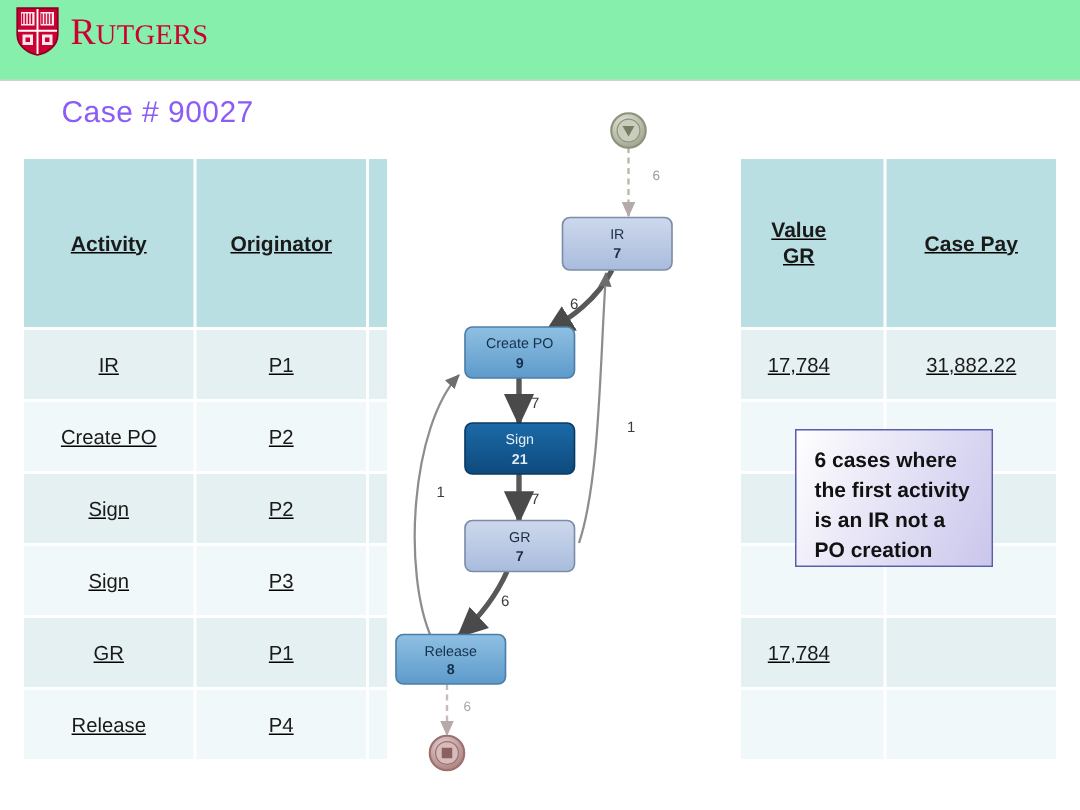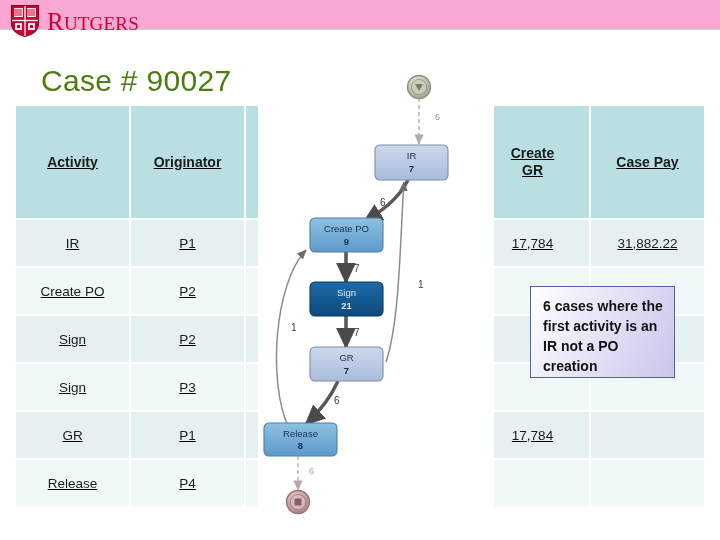--- a/index.html
+++ b/index.html
@@ -13,22 +13,22 @@
     font-family: "Liberation Sans", sans-serif;
     overflow: hidden;
     position: relative;
   }
 
   
   .brandbar {
     position: absolute;
     left: 0; top: 0;
     width: 720px;
-    height: 30px;
-    background: #f9a8d4;
+    height: 54px;
+    background: #86efac;
     border-bottom: 1px solid #cfcfcf;
     box-sizing: border-box;
   }
   .brand-logo {
     position: absolute;
     left: 10px; top: 4px;
     display: flex;
     align-items: center;
   }
   .shield { display:block; }
@@ -41,22 +41,22 @@
     line-height: 1;
     font-weight: 400;
   }
   .wordmark .cap { font-size: 25px; }
   .wordmark .sml { font-size: 19px; }
 
   
   .page-title {
     position: absolute;
     left: 41px; top: 64px;
-    font-size: 30px;
-    color: #4d7c0f;
+    font-size: 20px;
+    color: #8b5cf6;
     font-weight: 400;
     letter-spacing: 0.3px;
   }
 
   
   .table-wrap {
     position: absolute;
     left: 14px; top: 104px;
     width: 692px;
     text-decoration: underline;
@@ -104,21 +104,21 @@
     height: 452px;
     background: #ffffff;
     overflow: visible;
   }
   .diagram svg { display: block; }
 
   
   .callout {
     position: absolute;
     left: 530px; top: 286px;
-    width: 145px;
+    width: 132px;
     height: 92px;
     box-sizing: border-box;
     border: 1px solid #5b5bb0;
     background: linear-gradient(115deg, #ffffff 0%, #eceaf8 35%, #c9c6ec 100%);
     padding: 9px 10px 0 12px;
     font-size: 14px;
     font-weight: bold;
     color: #111111;
     line-height: 20px;
   }
@@ -163,21 +163,21 @@
       <col class="col-valgr">
         <col class="col-valpay">
     </colgroup>
     <thead>
       <tr>
         <th>Activity</th>
         <th>Originator</th>
         <th></th>
         <th></th>
         <th>
-          <span>Create</span><br>
+          <span>Value</span><br>
           <span>GR</span>
         </th>
         <th>Case Pay</th>
       </tr>
     </thead>
     <tbody>
       <tr class="row-a">
         <td>IR</td>
         <td>P1</td>
         <td></td>

